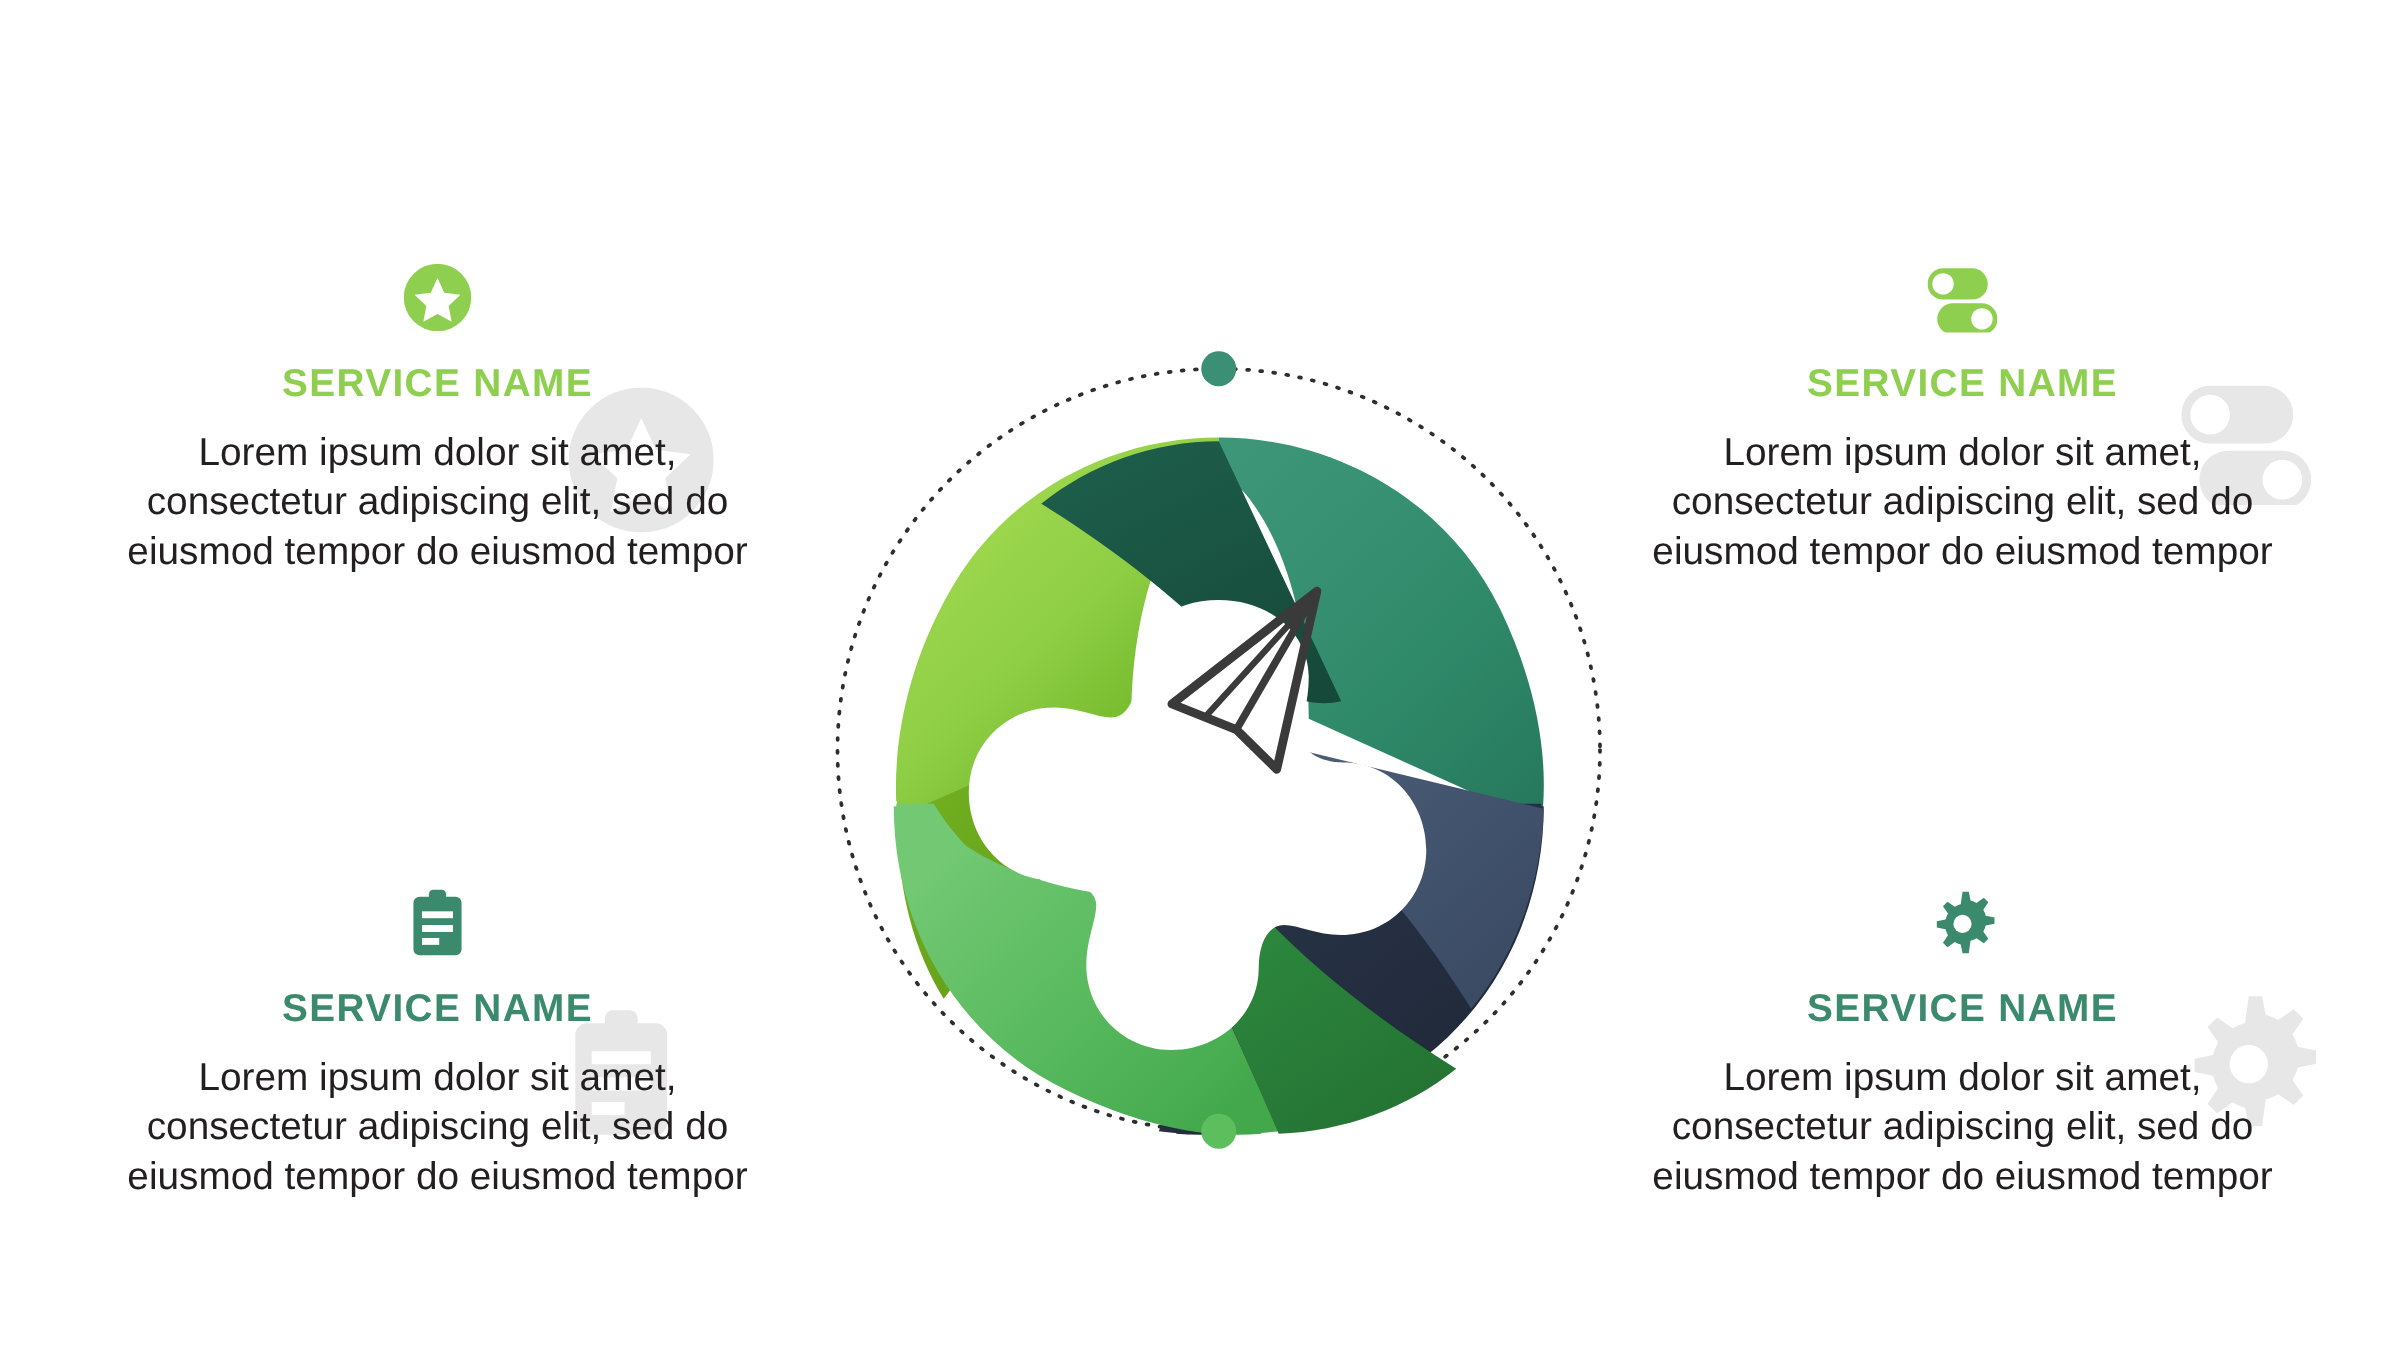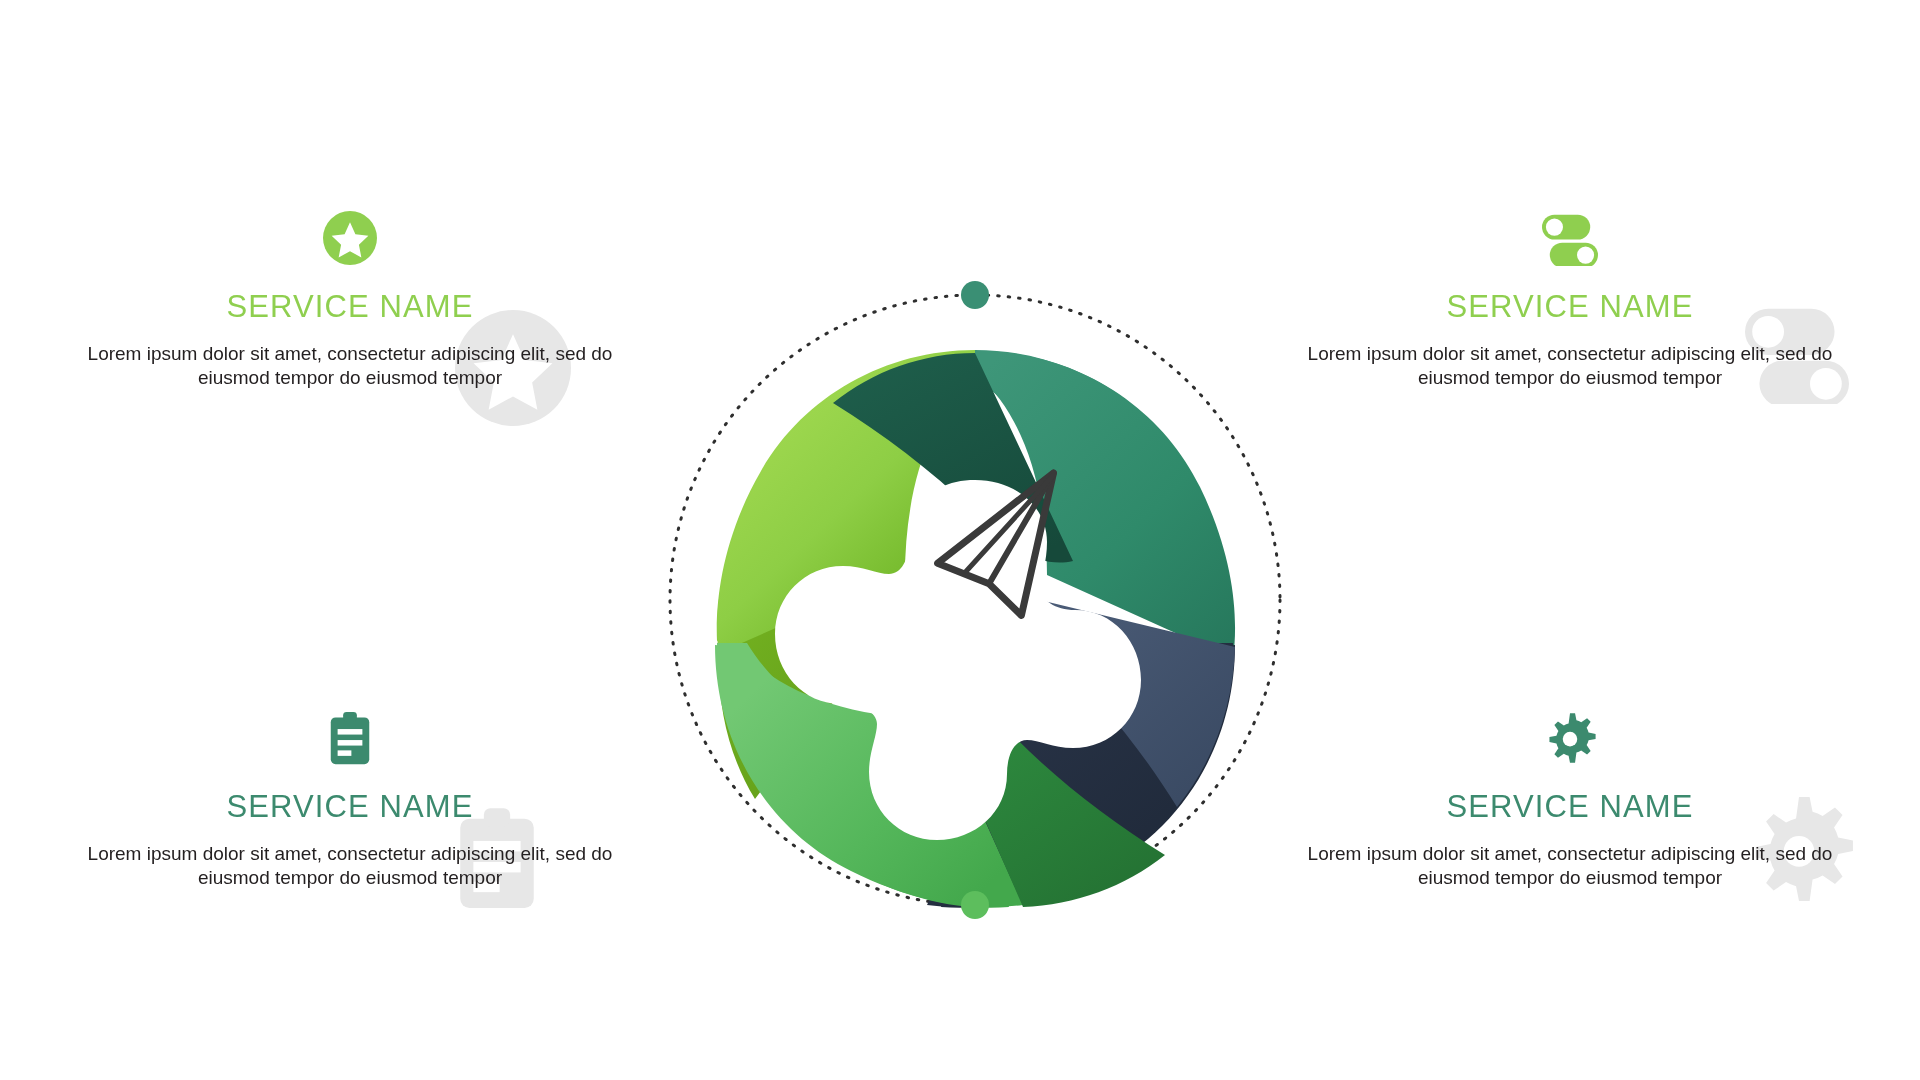--- a/index.html
+++ b/index.html
@@ -39,29 +39,29 @@
     height: 76px;
     display: flex;
     align-items: center;
     justify-content: center;
     margin-bottom: 14px;
   }
   .icon-wrap svg { display: block; }
 
   .service-title {
     font-size: 31px;
-    font-weight: 400;
+    font-weight: 700;
     letter-spacing: 1.1px;
     line-height: 1.1;
     margin: 0 0 18px 0;
     position: relative;
     z-index: 2;
   }
   .service-desc {
-    font-size: 19px;
+    font-size: 31px;
     line-height: 1.27;
     color: #231f20;
     margin: 0;
     position: relative;
     z-index: 2;
     padding: 0 8px;
   }
 
   
   .ghost {

